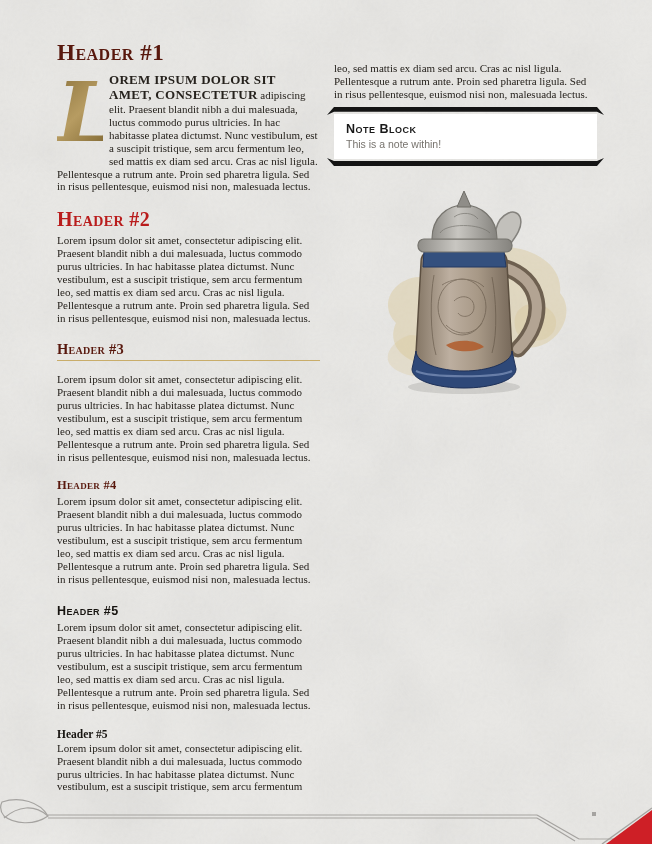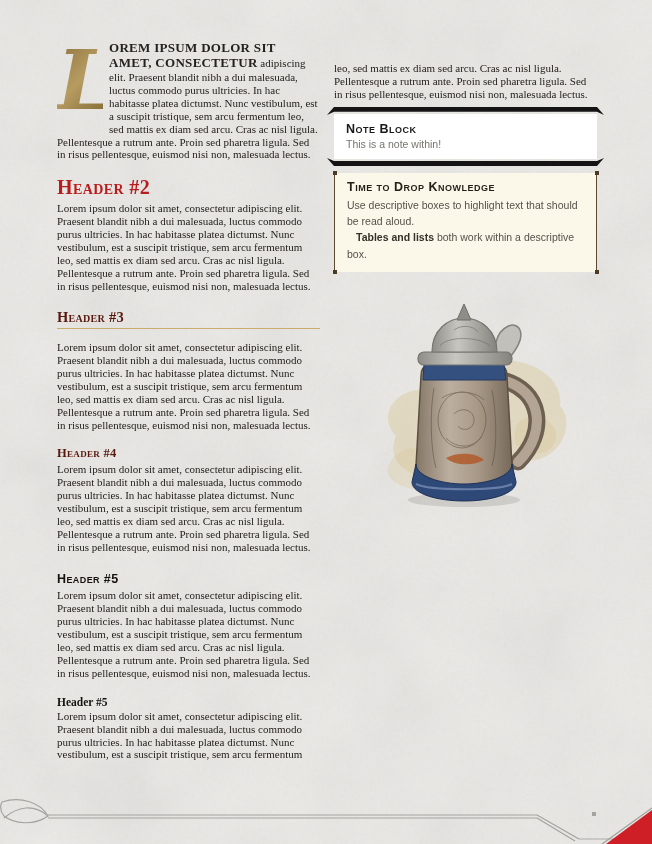--- a/index.html
+++ b/index.html
@@ -67,20 +67,21 @@
     <filter id="grainB">
         <feTurbulence type="fractalNoise" baseFrequency="0.25" numOctaves="2"></feTurbulence>
       <feColorMatrix type="saturate" values="0"></feColorMatrix>
       </filter>
     <rect width="652" height="844" filter="url(#grainA)" opacity="0.14"></rect>
     <rect width="652" height="844" filter="url(#grainB)" opacity="0.05"></rect>
   </svg>
 
   <div class="col col-left">
 
+    <h1 class="hb">Header #1</h1>
     <p class="body">
       <span class="drop-cap">L</span><span class="lead-caps">orem ipsum dolor sit amet, consectetur</span>
       <span>adipiscing elit. Praesent blandit nibh a dui malesuada, luctus commodo purus ultricies. In hac habitasse platea dictumst. Nunc vestibulum, est a suscipit tristique, sem arcu fermentum leo, sed mattis ex diam sed arcu. Cras ac nisl ligula. Pellentesque a rutrum ante. Proin sed pharetra ligula. Sed in risus pellentesque, euismod nisi non, malesuada lectus.</span>
     </p>
     <div style="clear:both"></div>
 
     <h2 class="hb">Header #2</h2>
     <p class="body">Lorem ipsum dolor sit amet, consectetur adipiscing elit. Praesent blandit nibh a dui malesuada, luctus commodo purus ultricies. In hac habitasse platea dictumst. Nunc vestibulum, est a suscipit tristique, sem arcu fermentum leo, sed mattis ex diam sed arcu. Cras ac nisl ligula. Pellentesque a rutrum ante. Proin sed pharetra ligula. Sed in risus pellentesque, euismod nisi non, malesuada lectus.</p>
 
     <h3 class="hb">Header #3</h3>
@@ -100,29 +101,20 @@
 
     <p class="body">leo, sed mattis ex diam sed arcu. Cras ac nisl ligula. Pellentesque a rutrum ante. Proin sed pharetra ligula. Sed in risus pellentesque, euismod nisi non, malesuada lectus.</p>
 
     <div class="note-block">
       <div class="note-bar top"></div>
       <div class="note-bar bottom"></div>
       <p class="note-title">Note Block</p>
       <p class="note-body">This is a note within!</p>
     </div>
 
-    <div class="know-box">
-      <i class="corner-dot tl"></i>
-      <i class="corner-dot tr"></i>
-      <i class="corner-dot bl"></i>
-      <i class="corner-dot br"></i>
-      <p class="know-title">Time to Drop Knowledge</p>
-      <p class="know-body">Use descriptive boxes to highlight text that should be read aloud.</p>
-      <p class="know-body indent"><span class="know-bold">Tables and lists</span><span> both work within a descriptive box.</span></p>
-    </div>
 
     <div class="stein-wrap">
       <svg width="232" height="212" viewBox="0 0 232 212">
         <defs>
           <linearGradient id="bodyGrad" x1="0" y1="0" x2="1" y2="0">
             <stop offset="0" stop-color="#857766"></stop>
               <stop offset="0.35" stop-color="#bdafa0"></stop>
             <stop offset="0.65" stop-color="#a79886"></stop>
               <stop offset="1" stop-color="#77695a"></stop>
           </linearGradient>

